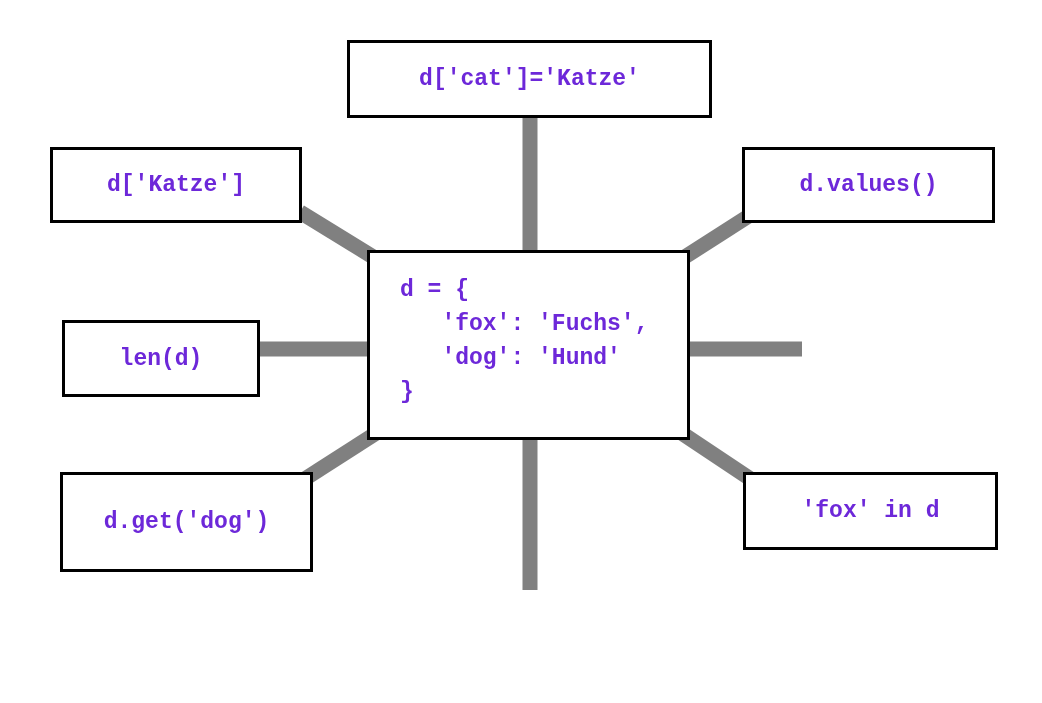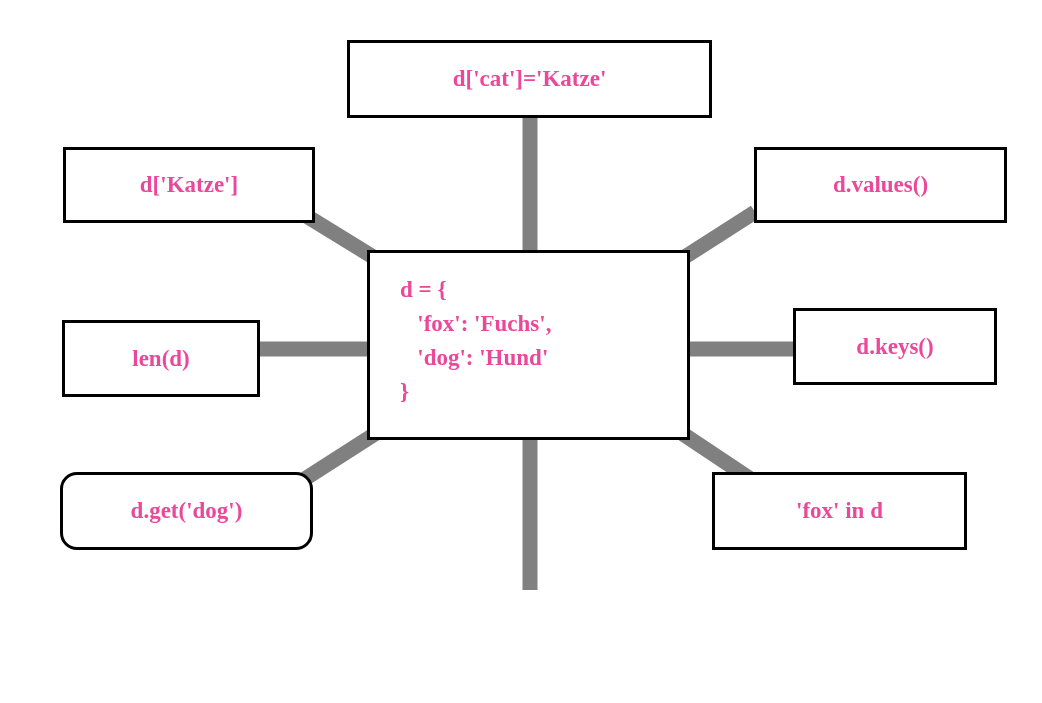--- a/index.html
+++ b/index.html
@@ -29,31 +29,30 @@
   .node {
     position: absolute;
     box-sizing: border-box;
     background: var(--box-fill, #ffffff);
     border: 3px solid var(--box-border, #000000);
     display: flex;
     align-items: center;
     justify-content: center;
     font-size: 23px;
     font-weight: bold;
-    color: #ec4899;
+    color: #6d28d9;
     white-space: pre;
-    font-family: Liberation Serif, serif;
   }
   .node-top         { left: 347px; top: 40px;  width: 365px; height: 78px; }
-  .node-upper-left  { left: 63px;  top: 147px; width: 252px; height: 76px; }
-  .node-upper-right { left: 742px; top: 147px; width: 253px; height: 76px; margin-left: 12px; }
+  .node-upper-left  { left: 50px;  top: 147px; width: 252px; height: 76px; }
+  .node-upper-right { left: 742px; top: 147px; width: 253px; height: 76px; }
   .node-mid-left    { left: 62px;  top: 320px; width: 198px; height: 77px; }
   .node-mid-right   { left: 793px; top: 308px; width: 204px; height: 77px; }
-  .node-lower-left  { left: 60px;  top: 472px; width: 253px; height: 78px; border-radius: 17px; }
-  .node-lower-right { left: 712px; top: 472px; width: 255px; height: 78px; }
+  .node-lower-left  { left: 60px;  top: 472px; width: 253px; height: 100px; }
+  .node-lower-right { left: 743px; top: 472px; width: 255px; height: 78px; }
   .node-bottom      { left: 345px; top: 580px; width: 370px; height: 77px; }
   .node-center {
     left: 367px; top: 250px; width: 323px; height: 190px;
     align-items: flex-start;
     justify-content: flex-start;
   }
   .node-center pre {
     margin: 0;
     padding: 20px 0 0 30px;
     font-family: inherit;
@@ -88,23 +87,20 @@
   </div>
 
   <div class="node node-upper-right">
     <span>d.values()</span>
   </div>
 
   <div class="node node-mid-left">
     <span>len(d)</span>
   </div>
 
-  <div class="node node-mid-right">
-    <span>d.keys()</span>
-  </div>
 
   <div class="node node-lower-left">
     <span>d.get('dog')</span>
   </div>
 
   <div class="node node-lower-right">
     <span>'fox' in d</span>
   </div>
 
 

